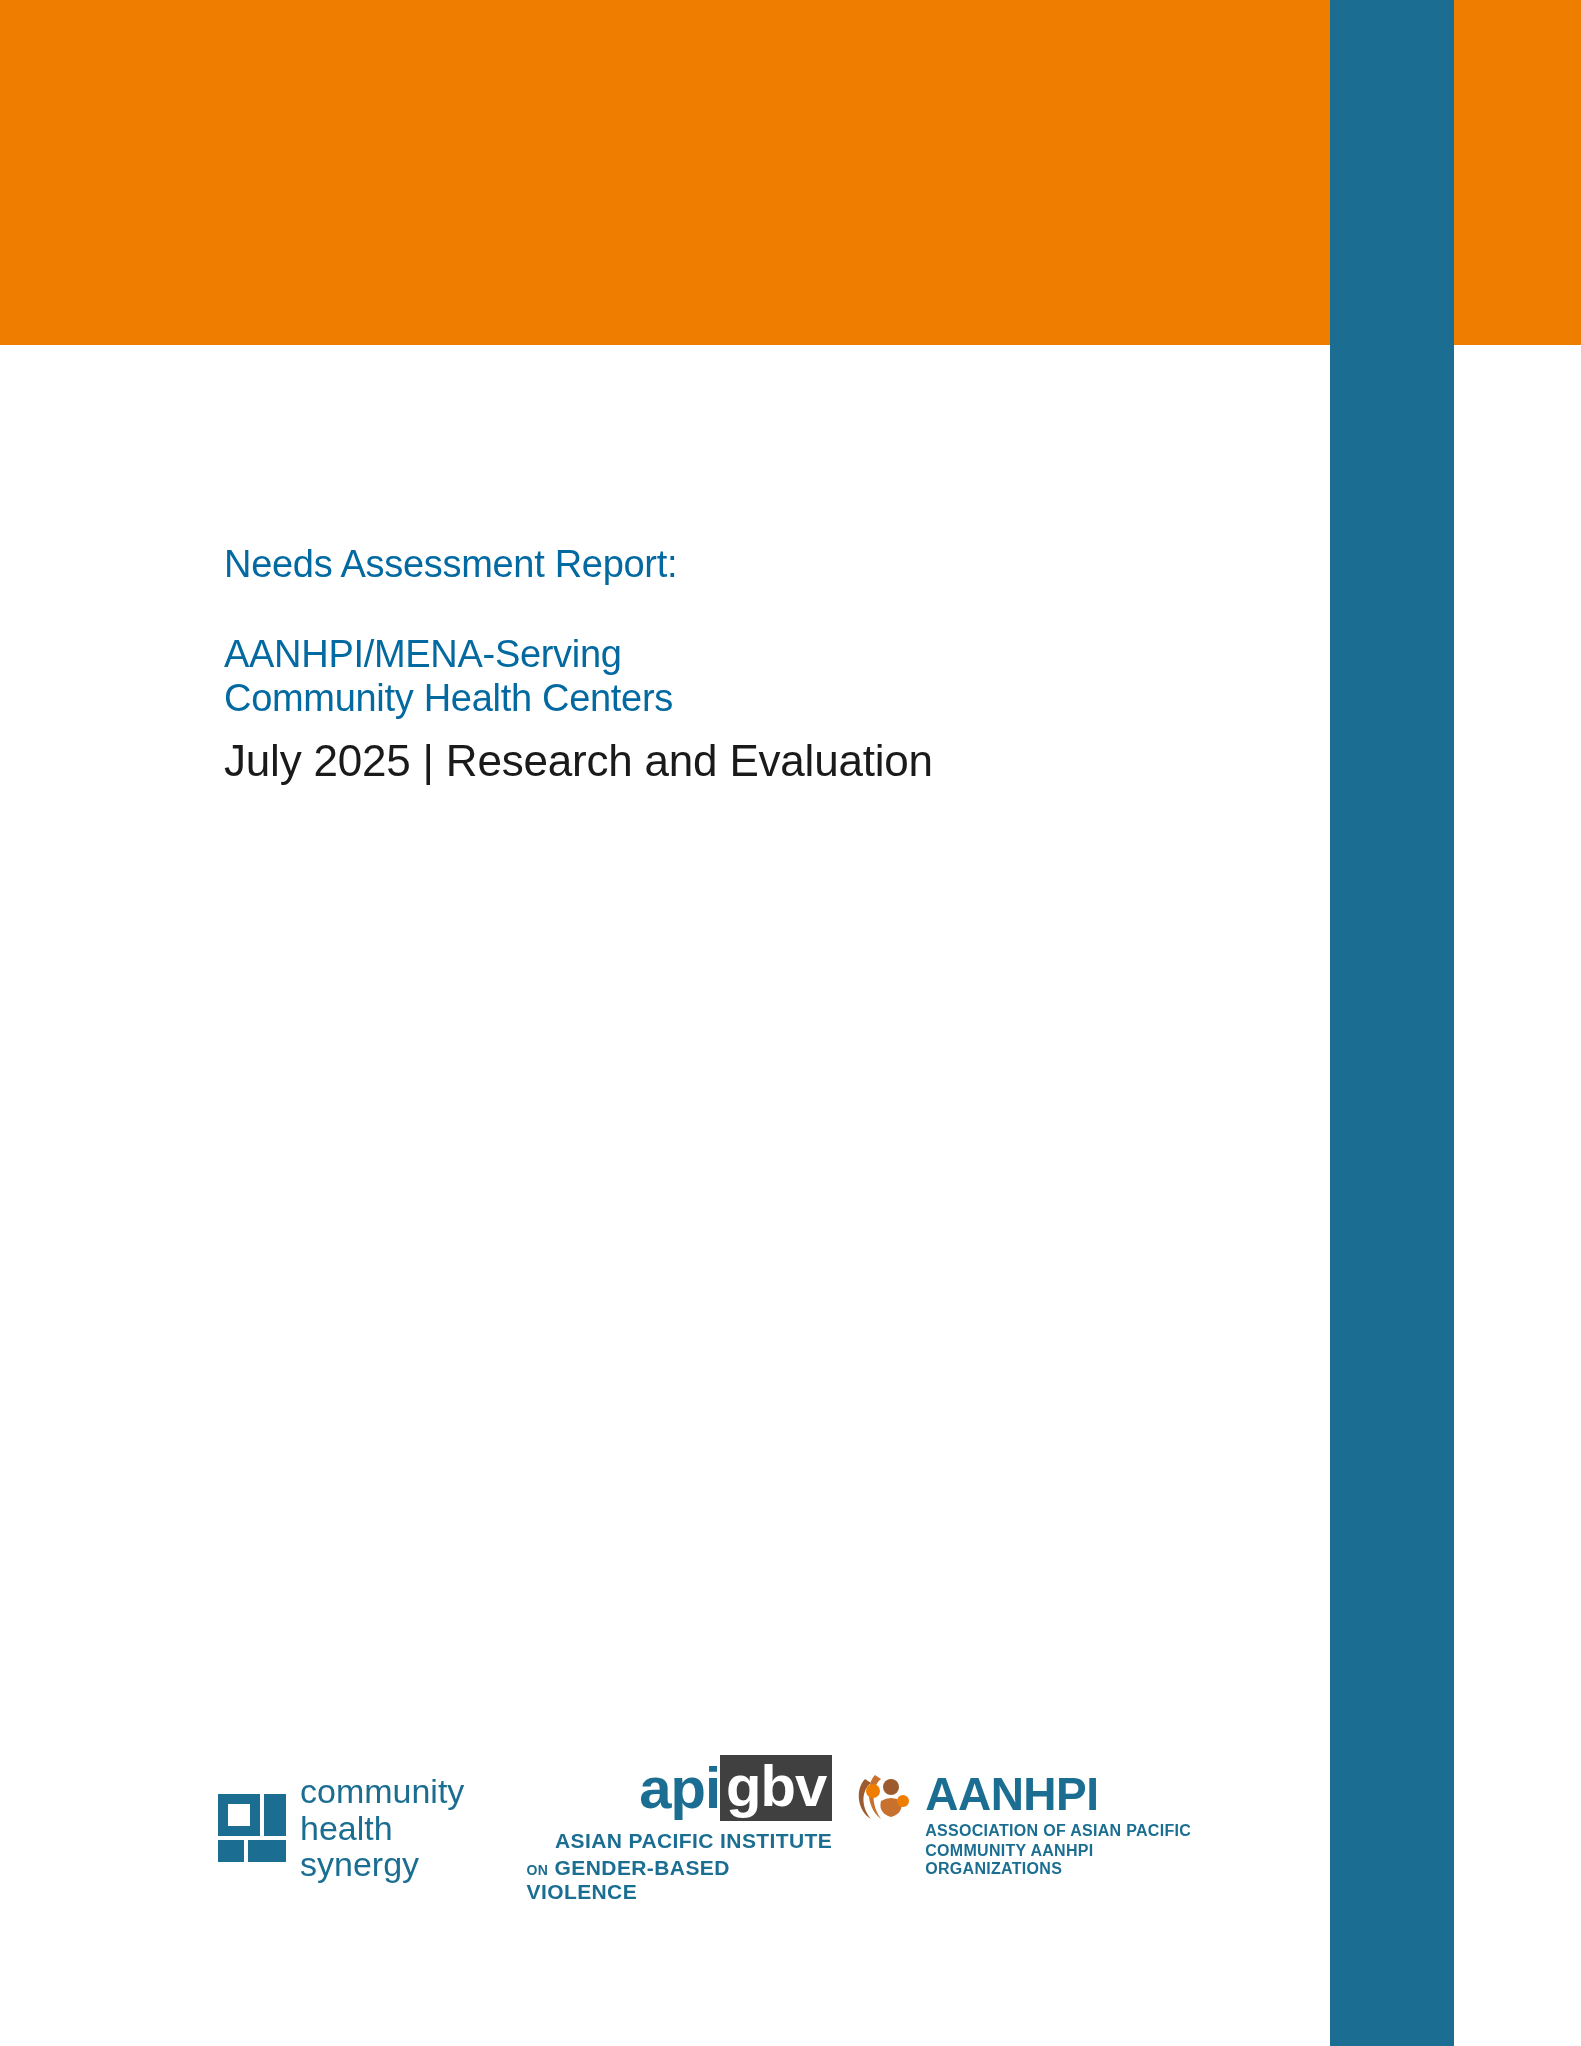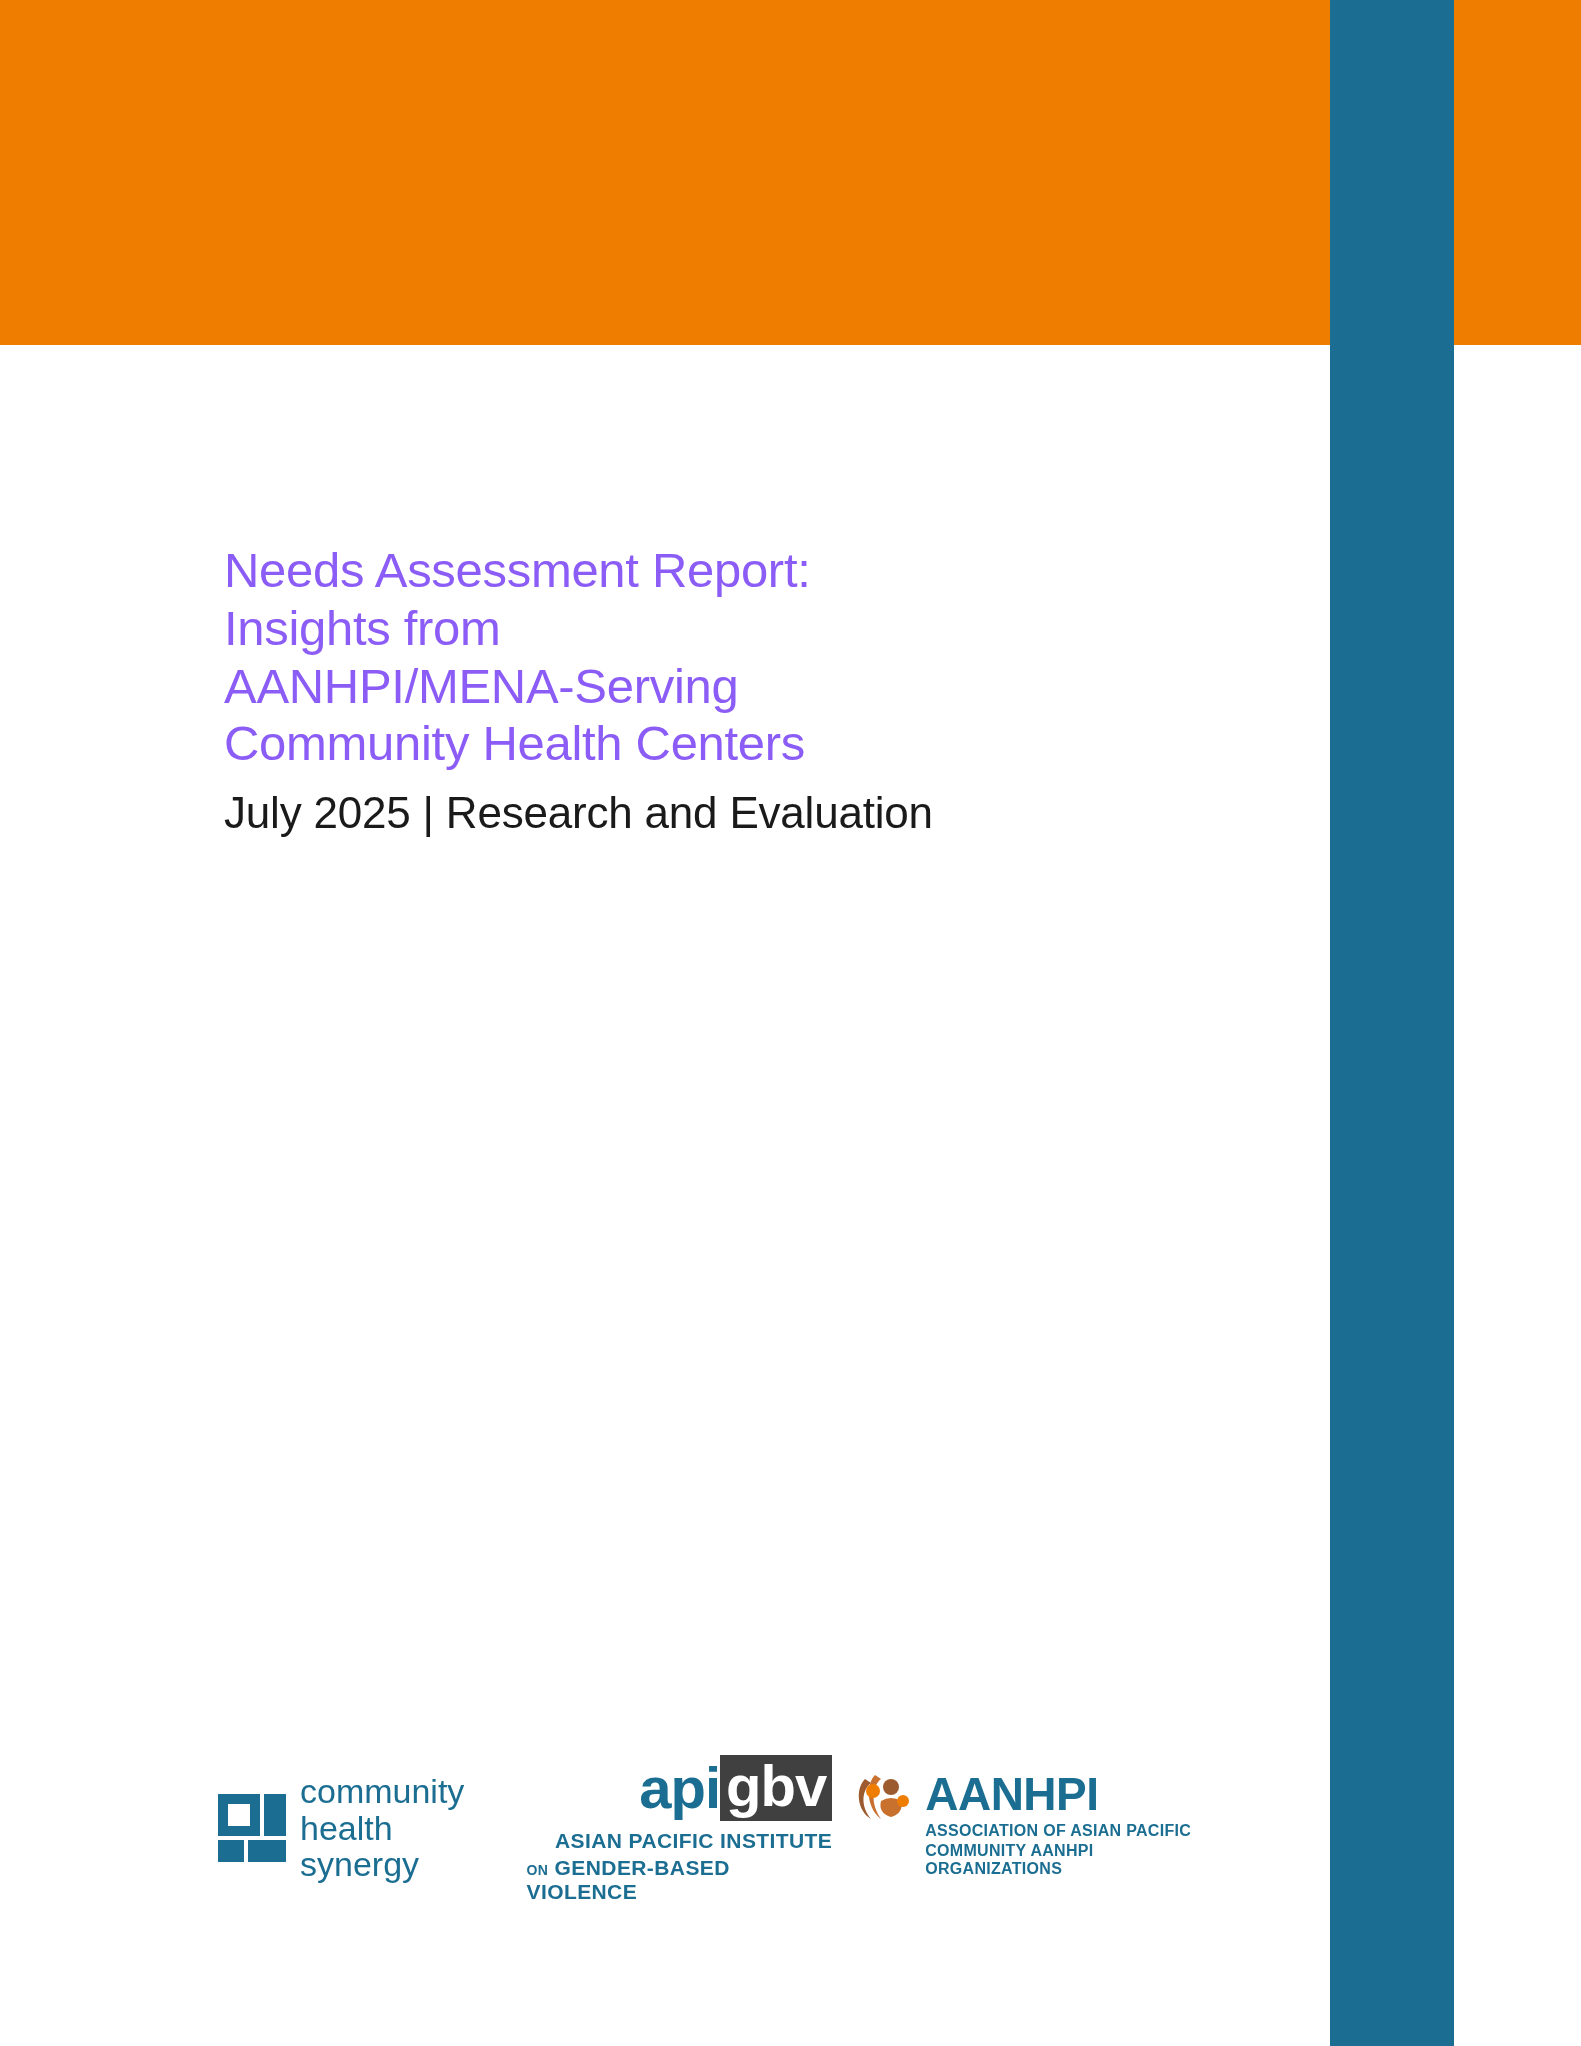--- a/index.html
+++ b/index.html
@@ -50,23 +50,23 @@
   }
 
   
   .title-block {
     position: absolute;
     left: 224px;
     top: 542px;
     width: 940px;
   }
   .doc-title {
-    font-size: 49px;
+    font-size: 38px;
     line-height: 1.18;
-    color: #8b5cf6;
+    color: #0369a1;
     font-weight: 400;
     letter-spacing: -0.3px;
     margin: 0;
   }
   .doc-subtitle {
     font-size: 44px;
     line-height: 1.2;
     color: #1A1A1A;
     font-weight: 400;
     margin: 14px 0 4px 0;
@@ -217,21 +217,21 @@
 <body>
 
 <div class="page-left-edge"></div>
 <div class="orange-band"></div>
 <div class="blue-vertical"></div>
 <div class="white-notch"></div>
 
 <div class="title-block">
   <h1 class="doc-title">
     <span>Needs Assessment Report:</span><br>
-    <span>Insights from</span><br>
+    <br>
     <span>AANHPI/MENA-Serving</span><br>
     <span>Community Health Centers</span>
   </h1>
   <p class="doc-subtitle">July 2025 | Research and Evaluation</p>
 </div>
 
 <div class="logo-strip">
 
   <div class="logo-chs">
     <div class="chs-mark">

